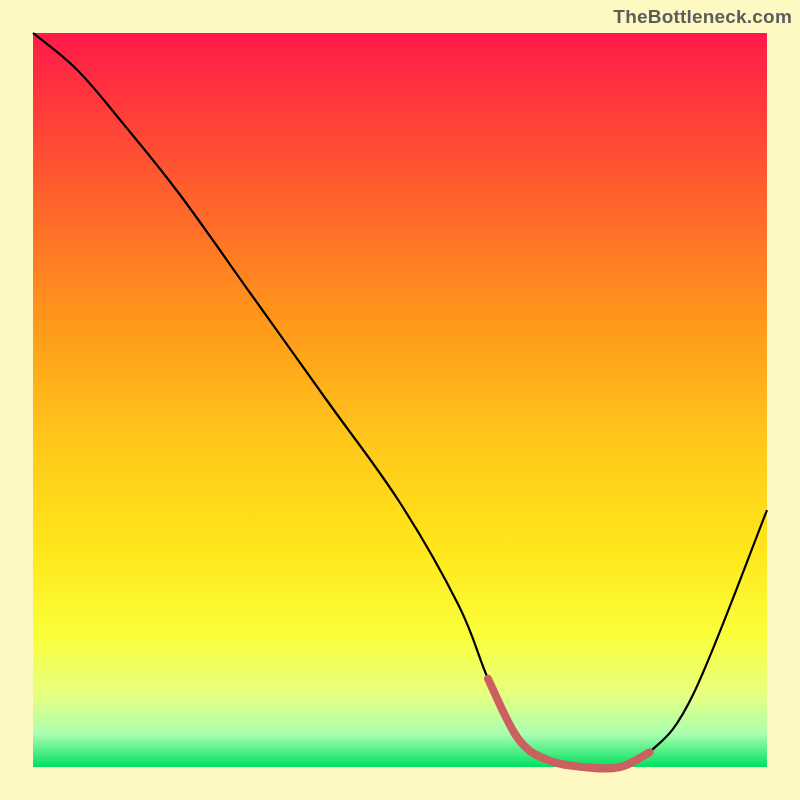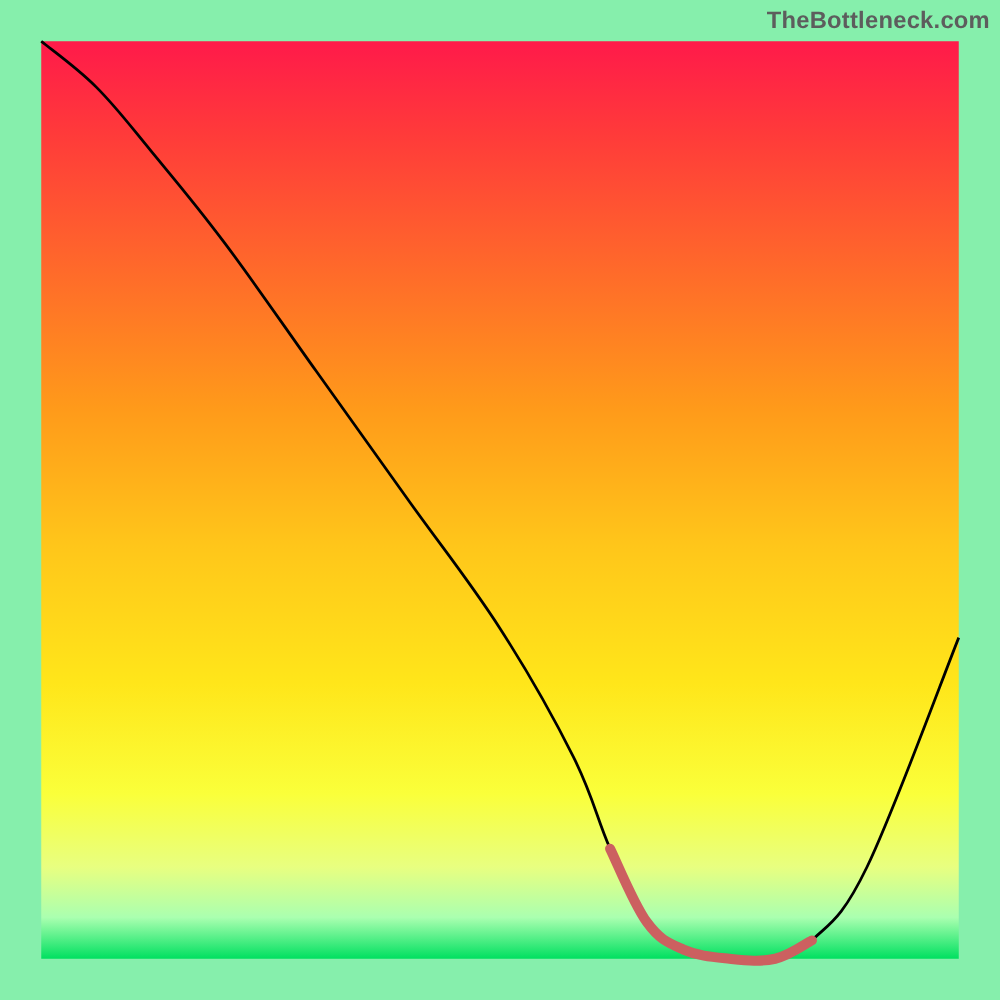--- a/index.html
+++ b/index.html
@@ -1,21 +1,21 @@
 <!DOCTYPE html>
 <html><head>
 <meta charset="utf-8">
 <style>
   * { margin: 0; padding: 0; box-sizing: border-box; }
   html, body { width: 800px; height: 800px; background: #000; overflow: hidden; }
   .frame {
     position: relative;
     width: 800px;
     height: 800px;
-    background: #86efac;
+    background: #fef9c3;
   }
   .plot-area {
     position: absolute;
     left: 33px;
     top: 33px;
     width: 734px;
     height: 734px;
   }
   .gradient-bg {
     position: absolute;

